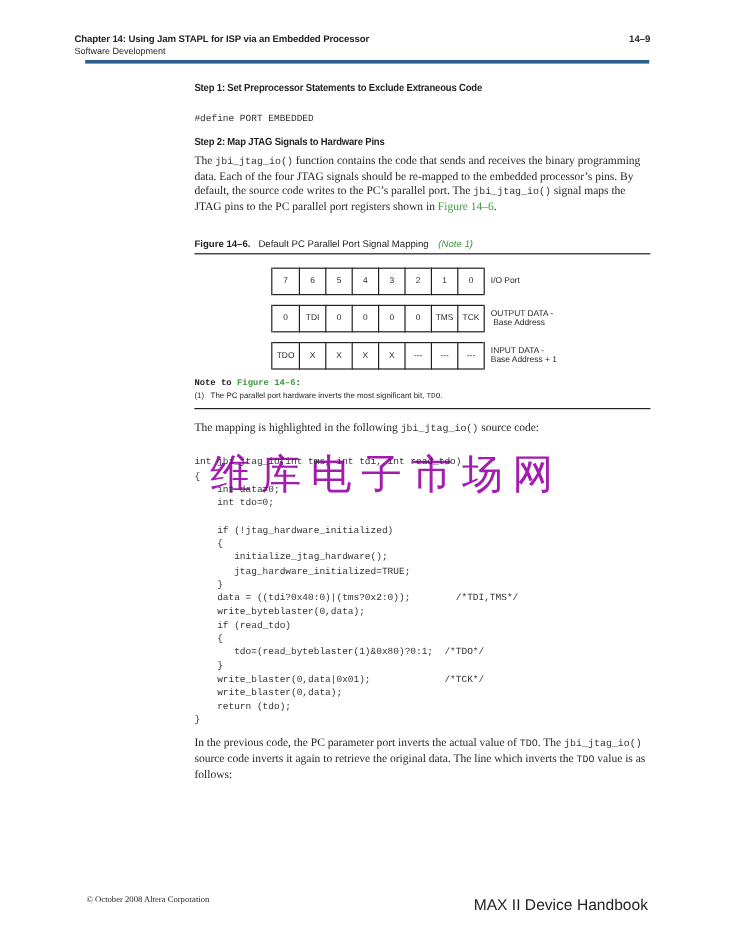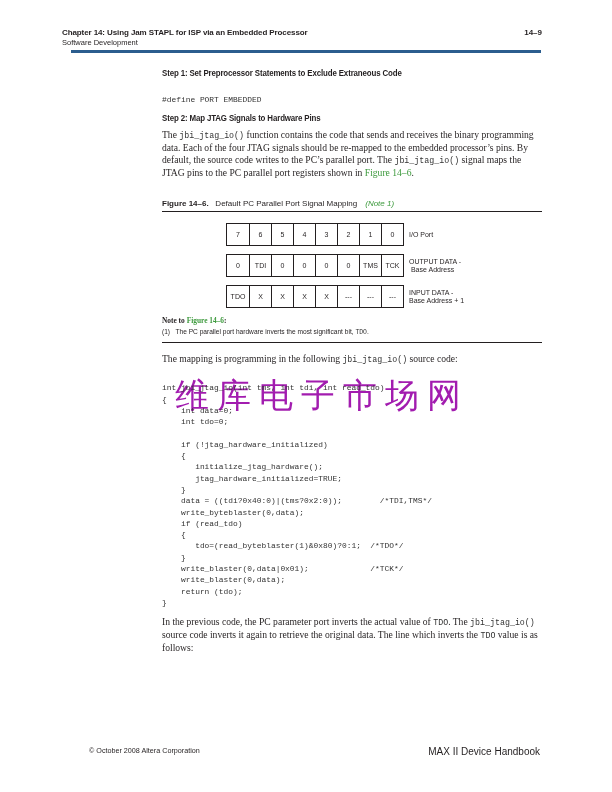--- a/index.html
+++ b/index.html
@@ -22,28 +22,28 @@
   .figrule { height:1px; background:#231f20; margin:3px 0 0 0; }
   .fig-rule-bottom { height:1px; background:#231f20; margin:6px 0 10px 0; }
 
   .regtbl { position:relative; margin-left:64px; margin-top:11px; }
   .regrow { display:flex; align-items:center; margin-bottom:8px; }
   .cell { width:22px; height:23px; border:1px solid #231f20; border-right:none; box-sizing:border-box; display:flex; align-items:center; justify-content:center; font-family:"Liberation Sans", sans-serif; font-size:7px; }
   .regcells { display:flex; border-right:1px solid #231f20; border-left:1.5px solid #231f20; }
   .regcells .cell:first-child { border-left:none; }
   .reglabel { font-family:"Liberation Sans", sans-serif; font-size:7px; margin-left:5px; line-height:8px; }
 
-  .note-title { font-family:Liberation Serif, serif; font-weight:bold; font-size:7.4px; margin-top:4px; }
+  .note-title { font-family:Liberation Mono, monospace; font-weight:bold; font-size:7.4px; margin-top:4px; }
   .note-item { font-family:"Liberation Sans", sans-serif; font-size:6.6px; margin-top:3px; }
   .note-item .mono { font-size:6.4px; }
 
   .watermark { position:absolute; left:175px; top:373px; font-family:"DejaVu Serif", serif; font-size:34px; color:#a21caf; letter-spacing:8px; z-index:0; }
 
-  .ftr-left { position:absolute; left:89px; top:746px; font-family:Liberation Sans, sans-serif; font-size:7.2px; }
-  .ftr-right { position:absolute; right:72px; top:746px; font-family:"Liberation Sans", sans-serif; font-size:10px; }
+  .ftr-left { position:absolute; left:72px; top:746px; font-family:Liberation Serif, serif; font-size:7.2px; }
+  .ftr-right { position:absolute; right:72px; top:746px; font-family:"Liberation Sans", sans-serif; font-size:13px; }
   .rel { position:relative; z-index:1; }
 </style>
 </head>
 <body>
 
 <div>
   <div class="hdr-title">Chapter 14:  Using Jam STAPL for ISP via an Embedded Processor</div>
   <div class="hdr-sub">Software Development</div>
   <div class="hdr-page">14–9</div>
   <div class="hdr-rule"></div>
@@ -109,21 +109,21 @@
           <div>INPUT DATA -</div>
           <div style="white-space: pre;">Base Address + 1</div>
         </div>
       </div>
     </div>
 
   <div class="note-title"><span>Note to </span><span class="link">Figure 14–6</span><span>:</span></div>
   <div class="note-item"><span>(1)</span>&nbsp;&nbsp; <span>The PC parallel port hardware inverts the most significant bit, </span><span class="mono">TDO</span><span>.</span></div>
   <div class="fig-rule-bottom"></div>
 
-  <p class="p"><span>The mapping is programming in the following </span><span class="mono">jbi_jtag_io()</span><span>  source code:</span></p>
+  <p class="p"><span>The mapping is highlighted in the following </span><span class="mono">jbi_jtag_io()</span><span>  source code:</span></p>
 
   <div class="code">int jbi_jtag_io(int tms, int tdi, int read_tdo)
 {
     int data=0;
     int tdo=0;
 
     if (!jtag_hardware_initialized)
     {
        initialize_jtag_hardware();
        jtag_hardware_initialized=TRUE;

